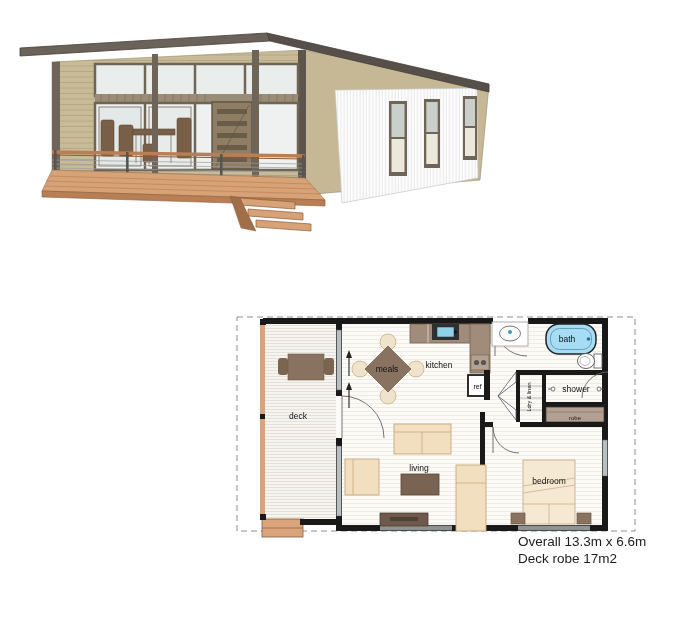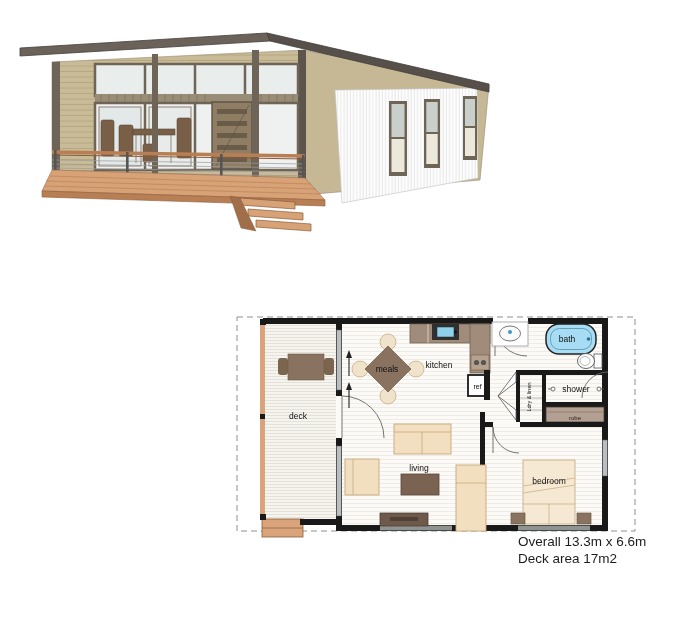--- a/index.html
+++ b/index.html
@@ -340,16 +340,16 @@
 
     <text class="room-label" x="66" y="111" text-anchor="middle">deck</text>
     <text class="room-label" x="155" y="64" text-anchor="middle">meals</text>
     <text class="room-label" x="207" y="60" text-anchor="middle">kitchen</text>
     <text class="room-label" x="187" y="163" text-anchor="middle">living</text>
     <text class="room-label" x="317" y="176" text-anchor="middle">bedroom</text>
   </svg>
 
   <div class="specs">
     <div>Overall 13.3m x 6.6m</div>
-    <div>Deck area 17m2</div>
+    <div>Deck robe 17m2</div>
   </div>
 
 </div>
 
 </body></html>

